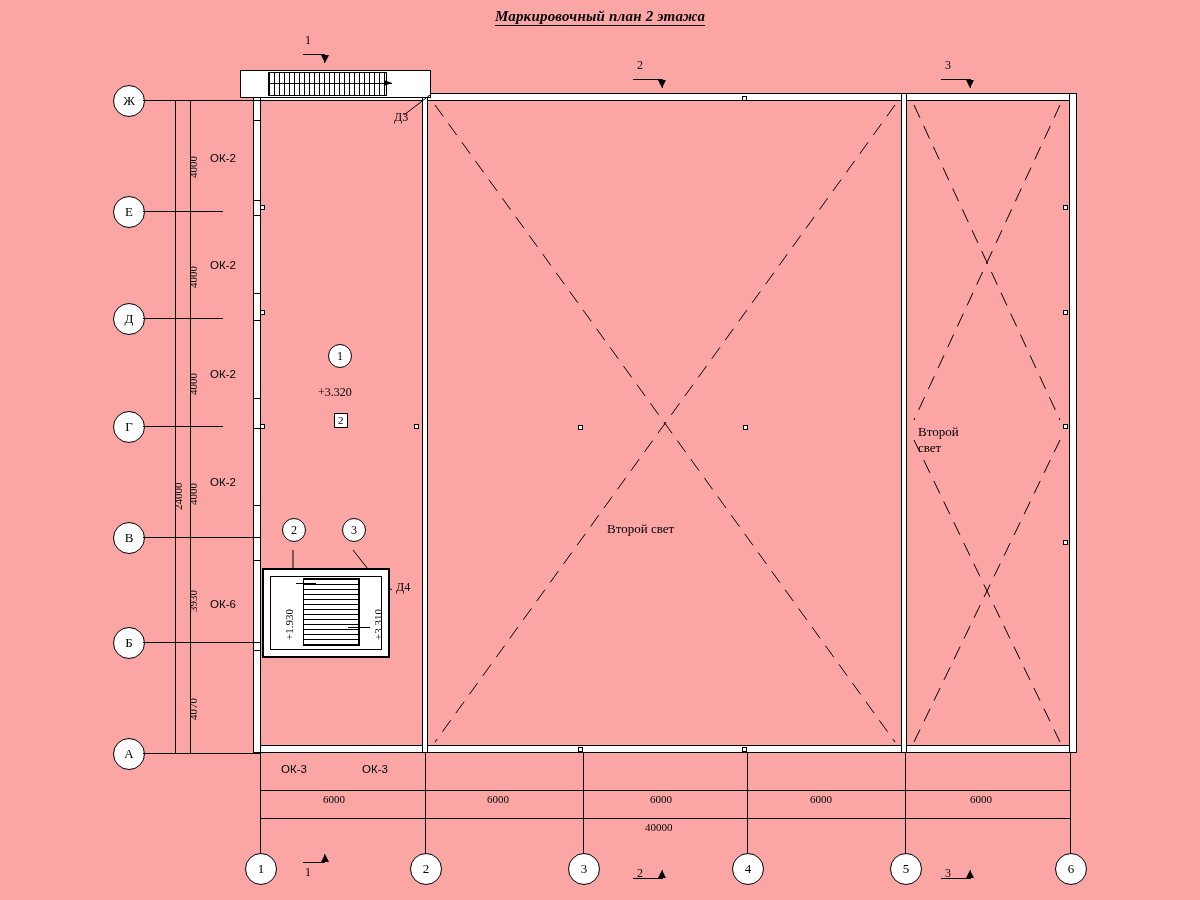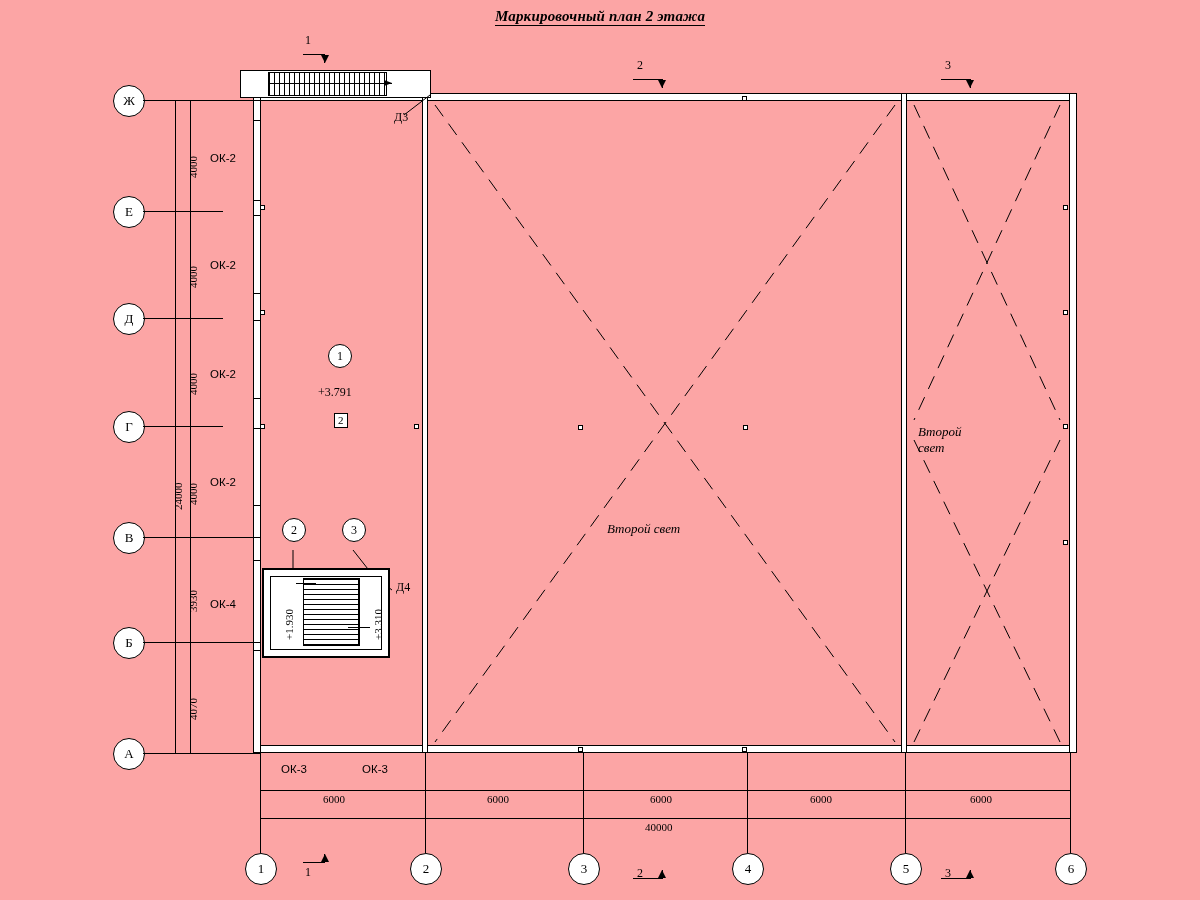--- a/index.html
+++ b/index.html
@@ -25,21 +25,21 @@
   .c30 { width:30px; height:30px; }
   .c22 { width:22px; height:22px; font-size:12px; }
 
   .lbl {
     position:absolute; font-family:"Liberation Serif", serif; font-size:12px;
     white-space:nowrap; background:transparent;
   }
   .lbl.small { font-size:11px; }
   .lbl.sans { font-family:"Liberation Sans", sans-serif; font-size:11.5px; }
   .vert { transform:rotate(-90deg); transform-origin:left top; }
-  .ital { font-style:italic; }
+  .ital { }
 
   .boxnum {
     position:absolute; border:1px solid #000; font-family:"Liberation Serif", serif;
     font-size:11px; padding:0 3px; background:#fff; line-height:13px;
   }
 
   .wall { position:absolute; border:1px solid #000; background:#fff; box-sizing:border-box; }
   .wallfill {
     position:absolute; background:#fff; border:1px solid #000; box-sizing:border-box;
   }
@@ -160,21 +160,21 @@
   <div class="circ c22" style="left:282px; top:518px;">
       <span>2</span>
     </div>
   <div class="circ c22" style="left:342px; top:518px;">
       <span>3</span>
     </div>
 
   <div class="circ c22" style="left:328px; top:344px;">
       <span>1</span>
     </div>
-  <div class="lbl" style="left:318px; top:385px;">+3.791</div>
+  <div class="lbl" style="left:318px; top:385px;">+3.320</div>
   <div class="boxnum" style="left:334px; top:413px;">2</div>
 
   <div class="lbl ital" style="left:607px; top:521px; font-size:13px;">Второй свет</div>
   <div class="lbl ital" style="left:918px; top:424px; font-size:13px; width:60px; white-space:normal; line-height:16px;">Второй свет</div>
 
   <div class="circ c30" style="left:113px; top:85px;">
       <span>Ж</span>
     </div>
   <div class="ln h1" style="left:143px; top:100px; width:118px;"></div>
 
@@ -227,21 +227,21 @@
   <div class="lbl small vert" style="left:187px; top:395px;">4000</div>
   <div class="lbl small vert" style="left:187px; top:505px;">4000</div>
   <div class="lbl small vert" style="left:187px; top:612px;">3930</div>
   <div class="lbl small vert" style="left:187px; top:720px;">4070</div>
   <div class="lbl small vert" style="left:172px; top:510px;">24000</div>
 
   <div class="lbl sans" style="left:210px; top:152px;">ОК-2</div>
   <div class="lbl sans" style="left:210px; top:259px;">ОК-2</div>
   <div class="lbl sans" style="left:210px; top:368px;">ОК-2</div>
   <div class="lbl sans" style="left:210px; top:476px;">ОК-2</div>
-  <div class="lbl sans" style="left:210px; top:598px;">ОК-4</div>
+  <div class="lbl sans" style="left:210px; top:598px;">ОК-6</div>
 
   <div class="lbl sans" style="left:281px; top:763px;">ОК-3</div>
   <div class="lbl sans" style="left:362px; top:763px;">ОК-3</div>
 
   <div class="ln v1" style="left:260px; top:753px; height:100px;"></div>
   <div class="ln v1" style="left:425px; top:753px; height:100px;"></div>
   <div class="ln v1" style="left:583px; top:753px; height:100px;"></div>
   <div class="ln v1" style="left:747px; top:753px; height:100px;"></div>
   <div class="ln v1" style="left:905px; top:753px; height:100px;"></div>
   <div class="ln v1" style="left:1070px; top:753px; height:100px;"></div>

